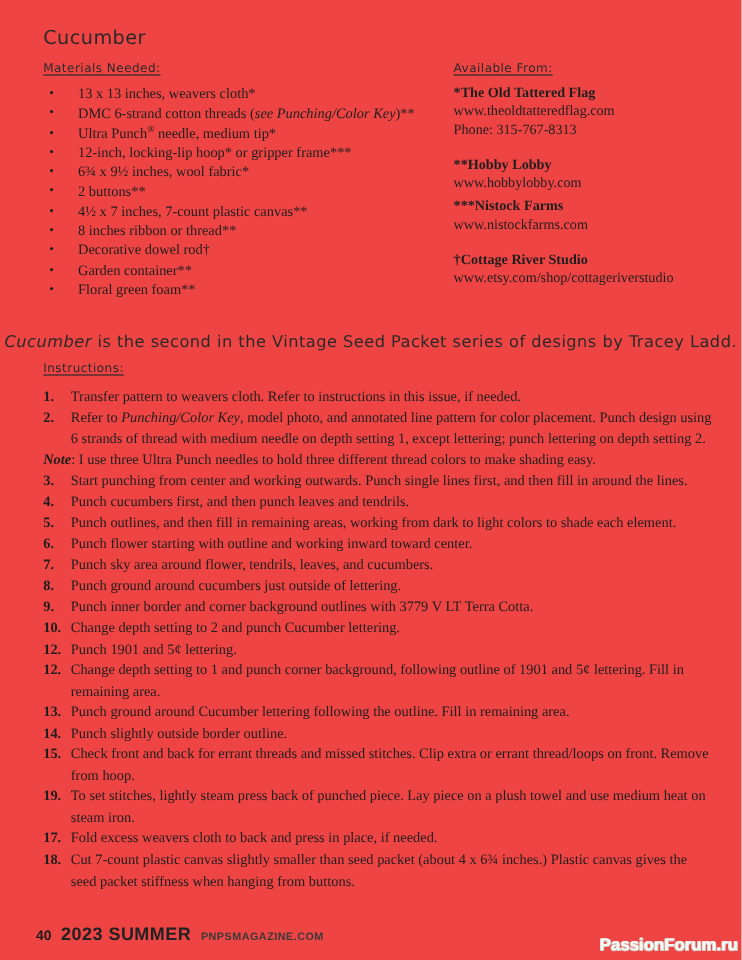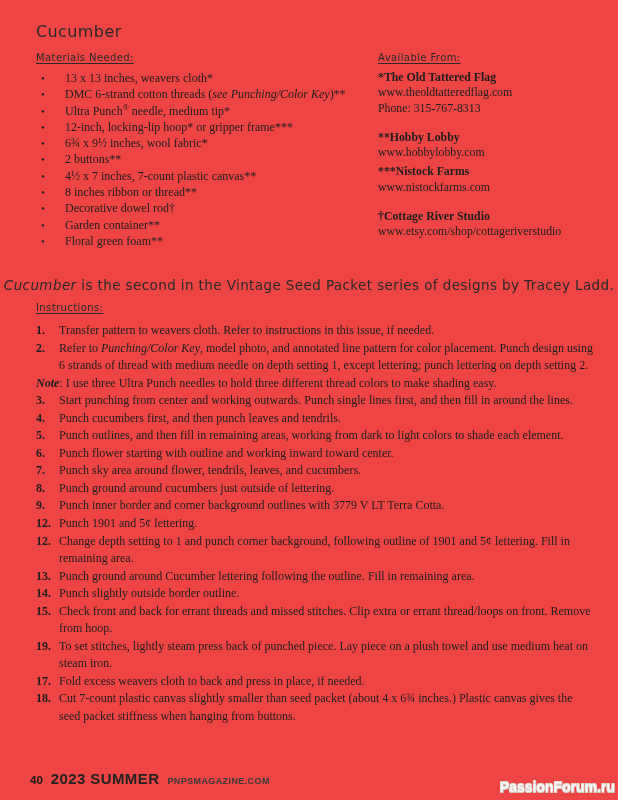--- a/index.html
+++ b/index.html
@@ -162,20 +162,24 @@
         </div>
         <div class="i-item">
           <span class="i-num">8.</span>
           <span class="i-text"><span>Punch ground around cucumbers just outside of lettering.</span></span>
         </div>
         <div class="i-item">
           <span class="i-num">9.</span>
           <span class="i-text"><span>Punch inner border and corner background outlines with 3779 V LT Terra Cotta.</span></span>
         </div>
         <div class="i-item">
+          <span class="i-num">10.</span>
+          <span class="i-text"><span>Change depth setting to 2 and punch Cucumber lettering.</span></span>
+        </div>
+        <div class="i-item">
           <span class="i-num">12.</span>
           <span class="i-text"><span>Punch 1901 and 5¢ lettering.</span></span>
         </div>
         <div class="i-item">
           <span class="i-num">12.</span>
           <span class="i-text"><span>Change depth setting to 1 and punch corner background, following outline of 1901 and 5¢ lettering. Fill in remaining area.</span></span>
         </div>
         <div class="i-item">
           <span class="i-num">13.</span>
           <span class="i-text"><span>Punch ground around Cucumber lettering following the outline. Fill in remaining area.</span></span>

